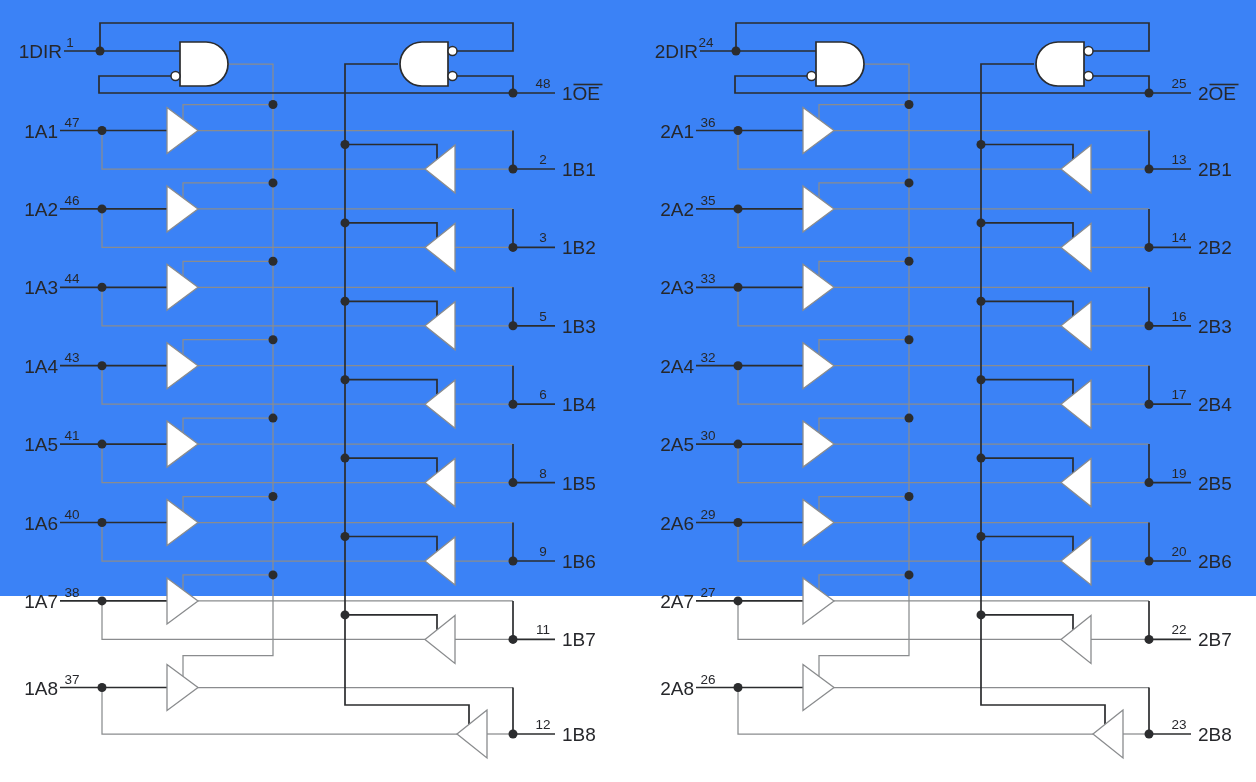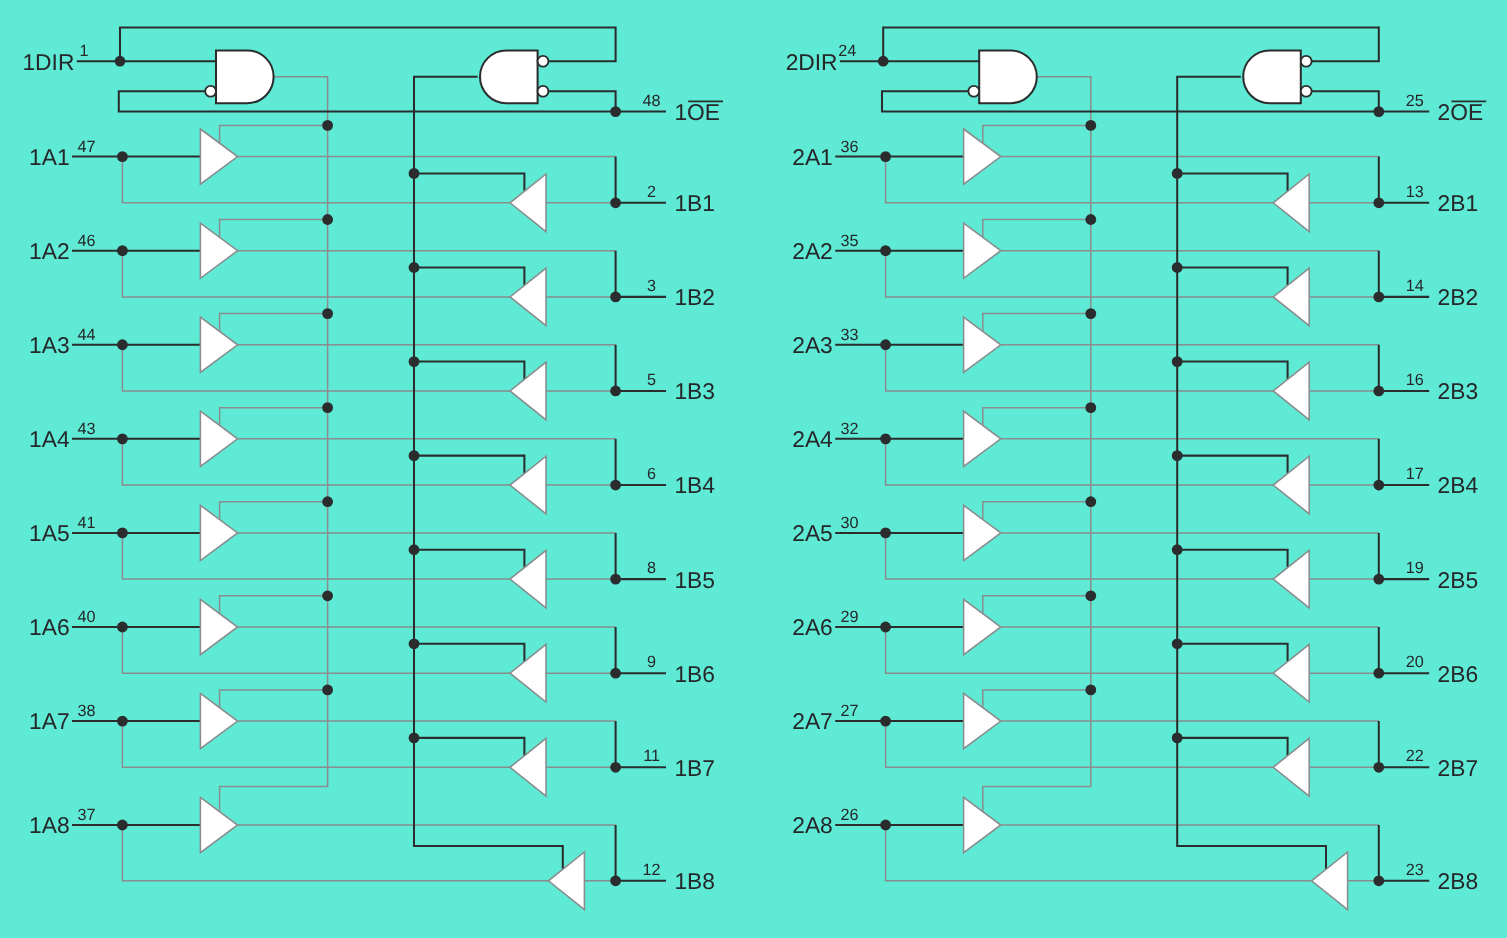--- a/index.html
+++ b/index.html
@@ -6,22 +6,22 @@
     margin: 0;
     padding: 0;
     width: 1256px;
     height: 782px;
     background: #ffffff;
     overflow: hidden;
   }
   #stage {
     position: relative;
     width: 1256px;
-    height: 782px;
-    background: #5eead4;
+    height: 596px;
+    background: #3b82f6;
     text-decoration: underline;
   }
   svg text {
     font-family: "Liberation Sans", "DejaVu Sans", sans-serif;
     fill: #26272b;
   }
   .pin-label { font-size: 19px; }
   .pin-number { font-size: 13.5px; }
 </style>
 </head>

